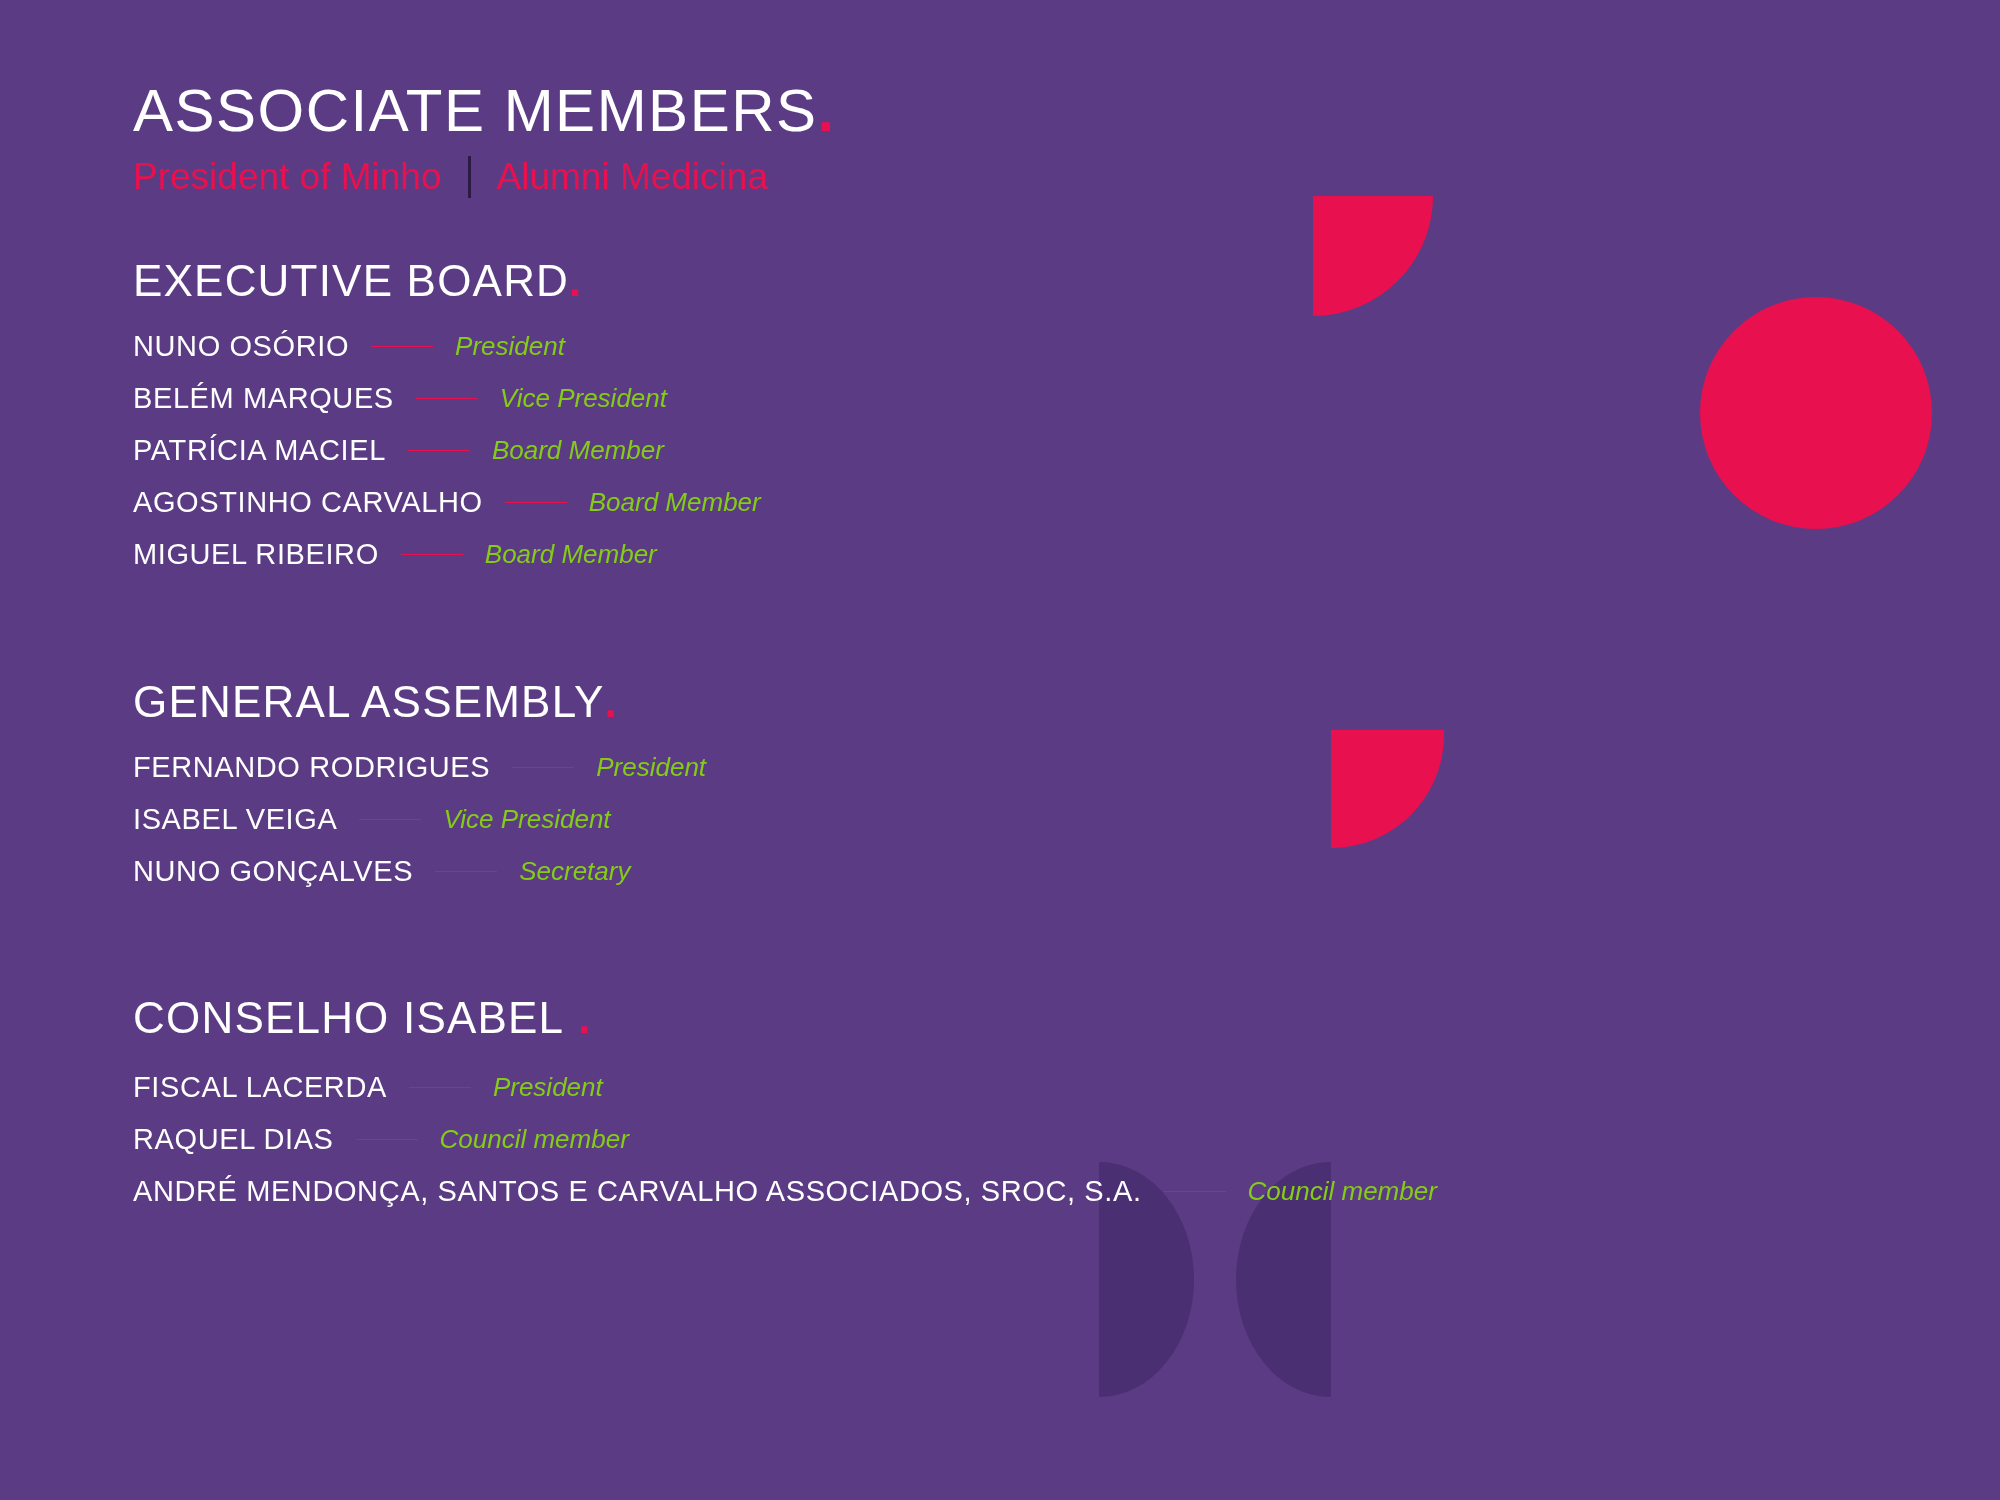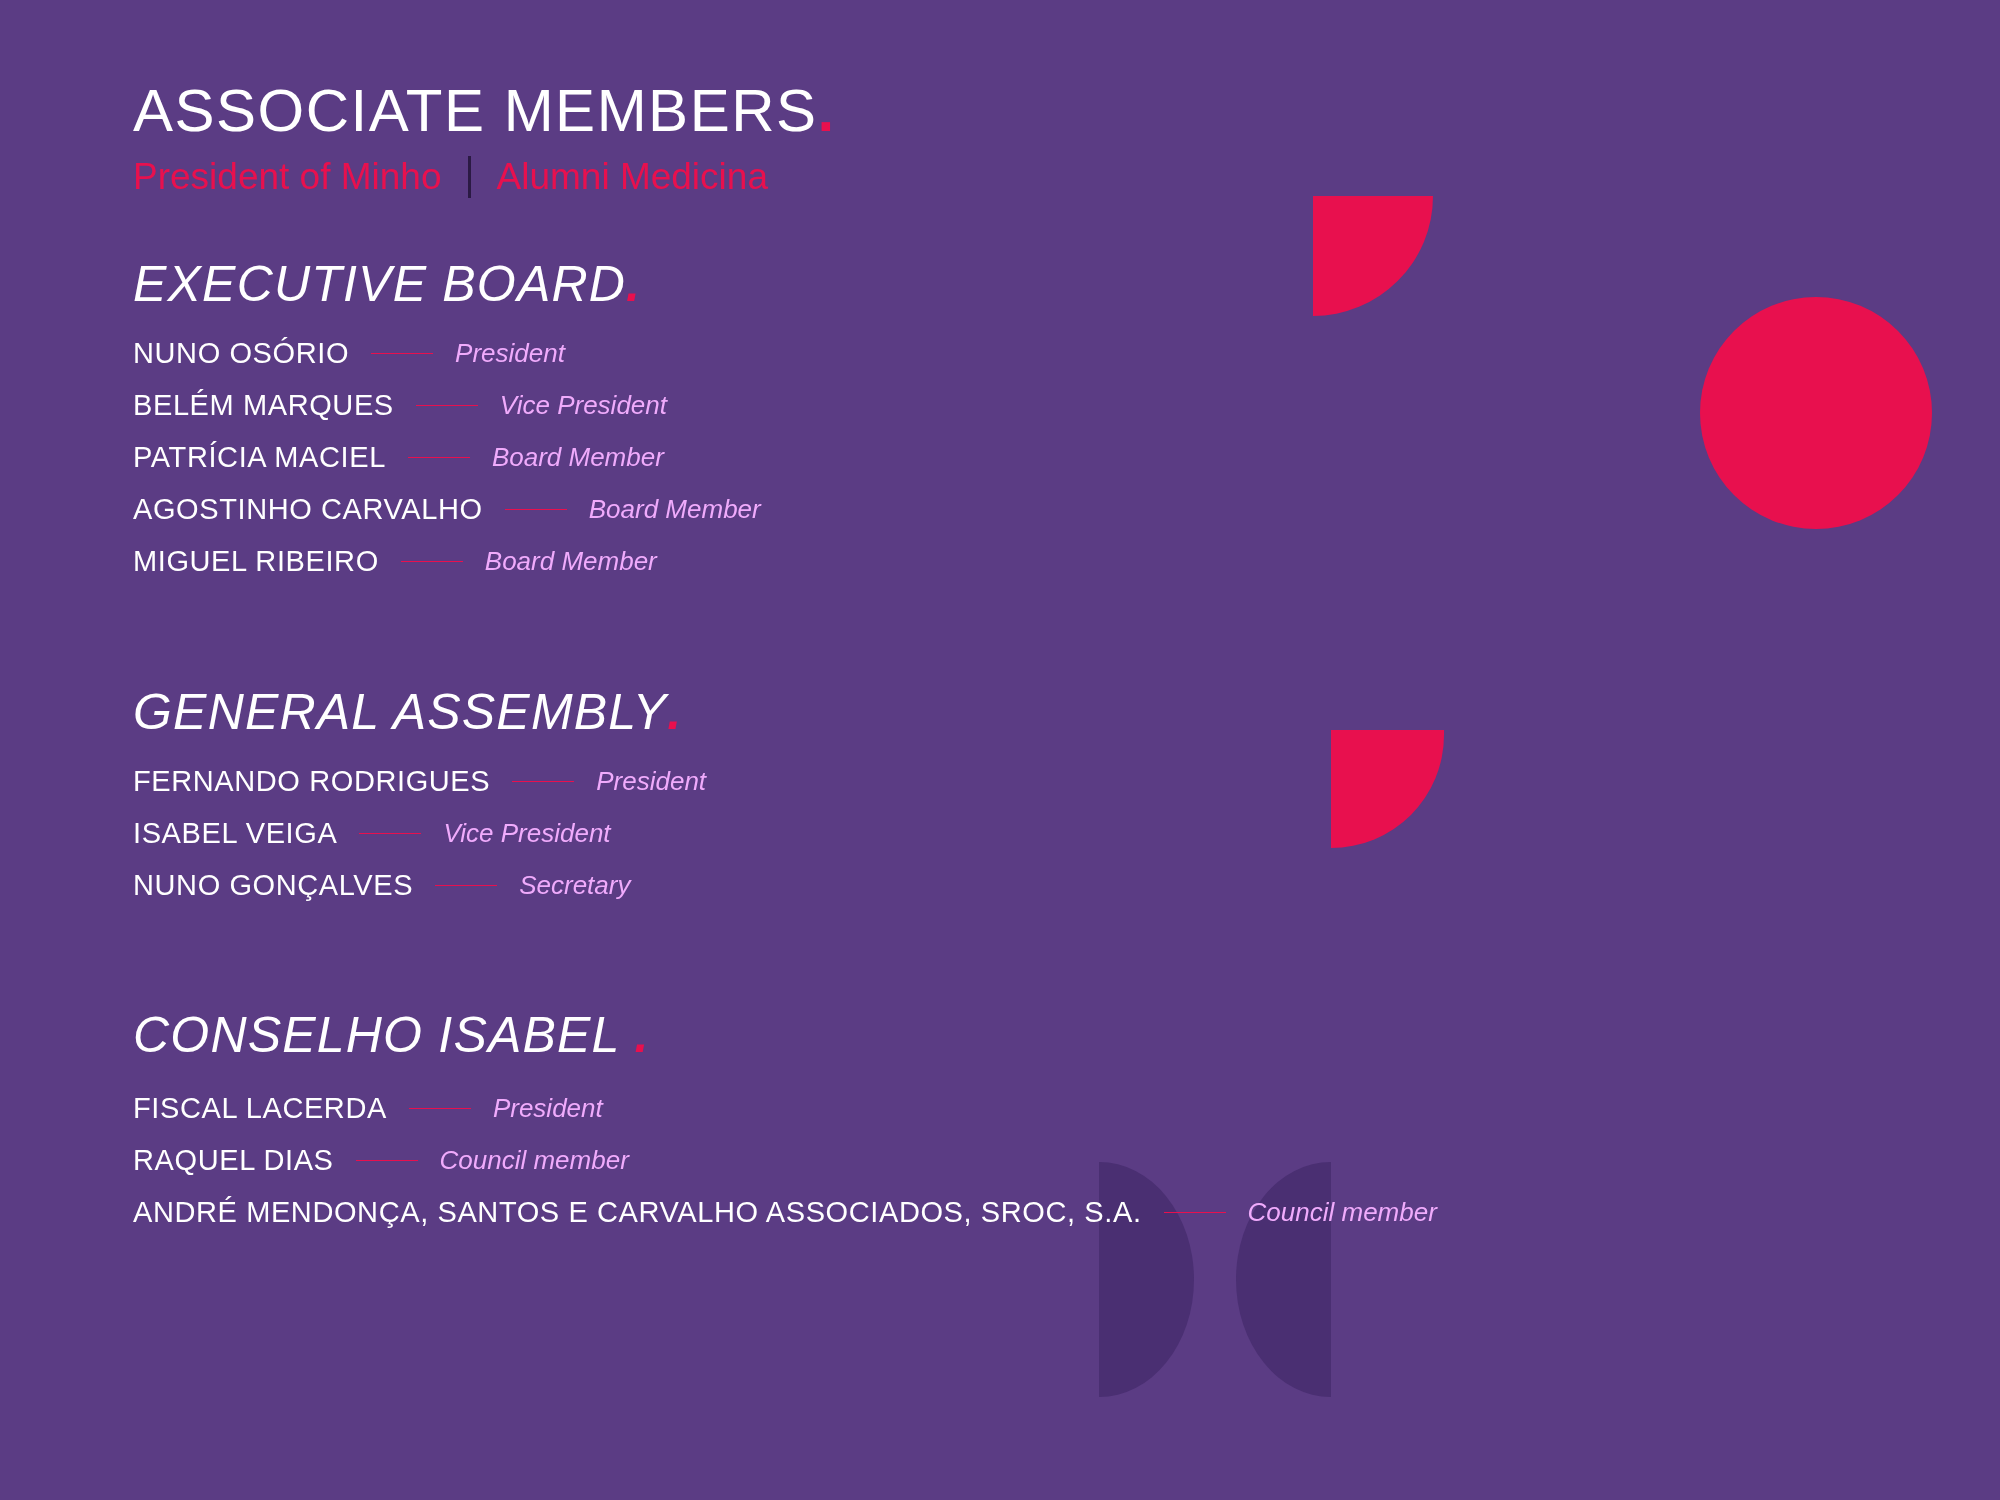--- a/index.html
+++ b/index.html
@@ -105,26 +105,25 @@
     height: 42px;
     background: #2b1a44;
     margin: 0 26px;
   }
 
   .section {
     margin-top: 58px;
   }
   .section-title {
     margin: 0 0 14px 0;
-    font-size: 50px;
+    font-size: 44px;
     font-weight: 400;
     letter-spacing: 1.2px;
     color: #ffffff;
     line-height: 1.15;
-    font-style: italic;
   }
   .section-title .dot {
     color: #e8104e;
     font-weight: 700;
   }
   .section-title .dot.spaced {
     margin-left: 14px;
   }
 
   .entry {
@@ -141,21 +140,21 @@
   .entry-rule {
     width: 62px;
     height: 1px;
     background: #e8104e;
     margin: 0 22px;
     flex: none;
   }
   .entry-role {
     font-size: 26px;
     font-style: italic;
-    color: #f0abfc;
+    color: #84cc16;
     white-space: nowrap;
   }
 
   .section.general { margin-top: 96px; }
   .section.fiscal  { margin-top: 96px; }
   .section.fiscal .section-title { margin-bottom: 18px; }
 </style>
 </head>
 <body>
 

